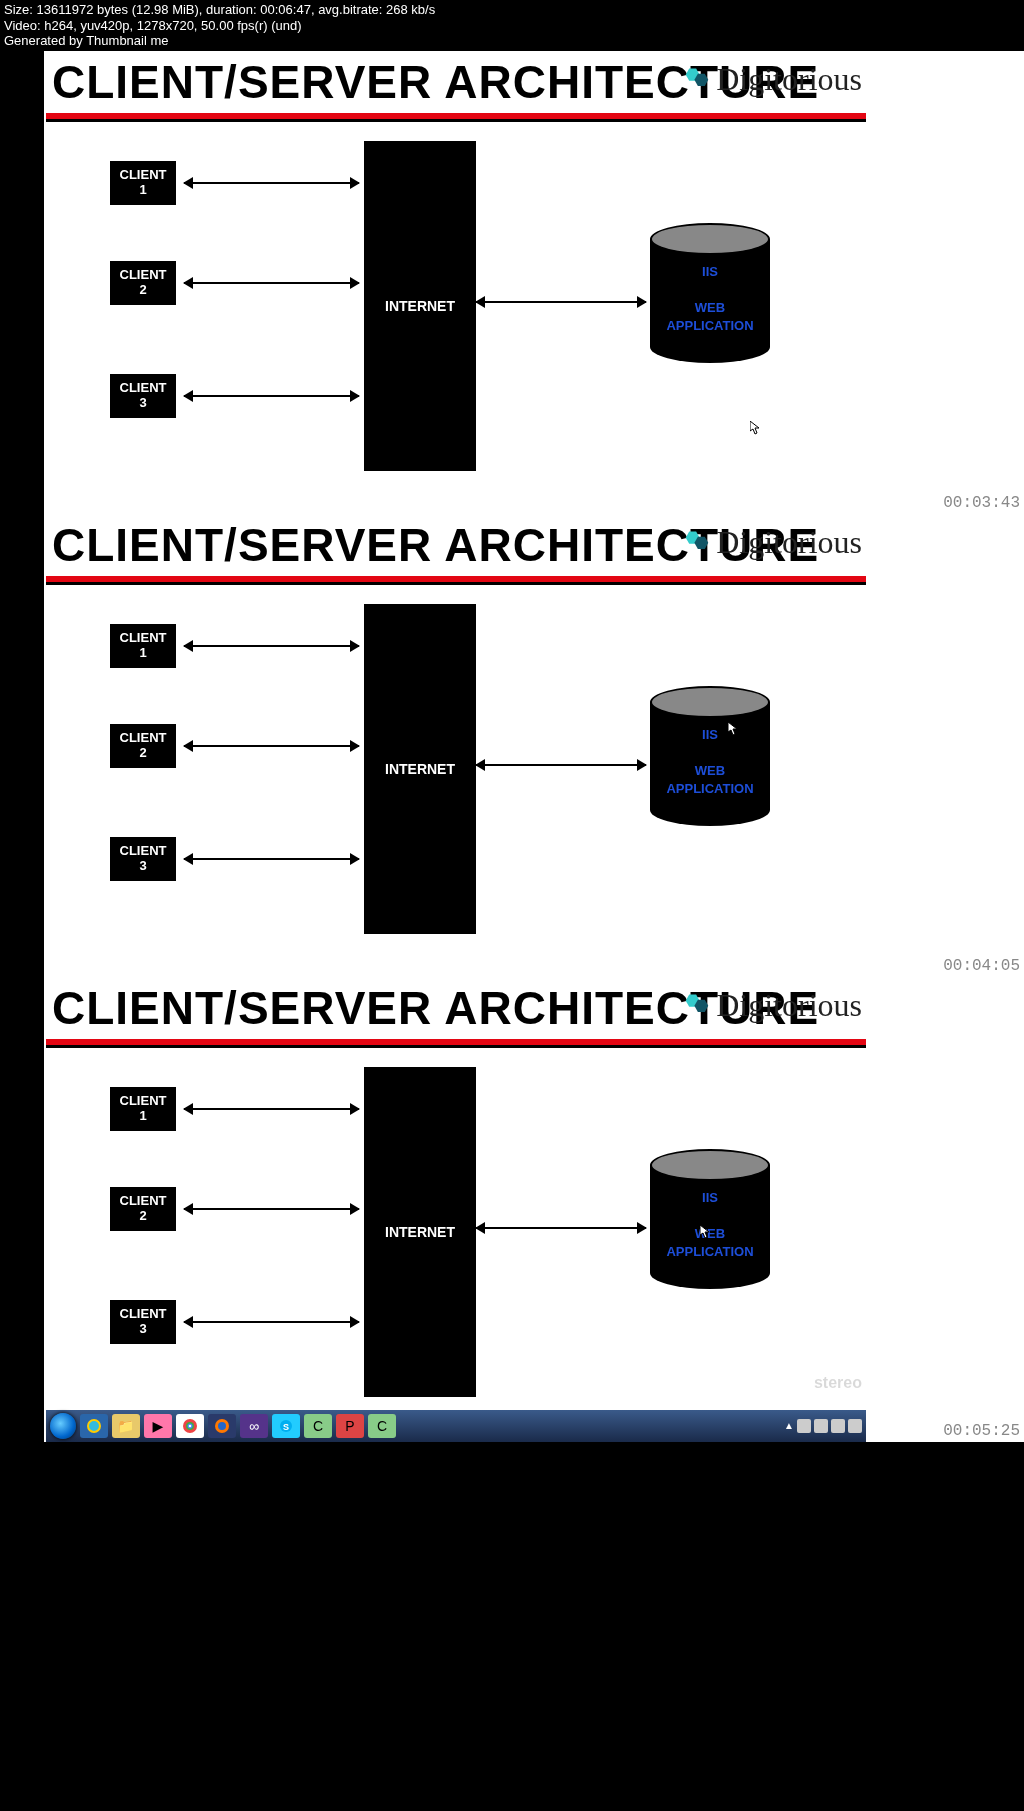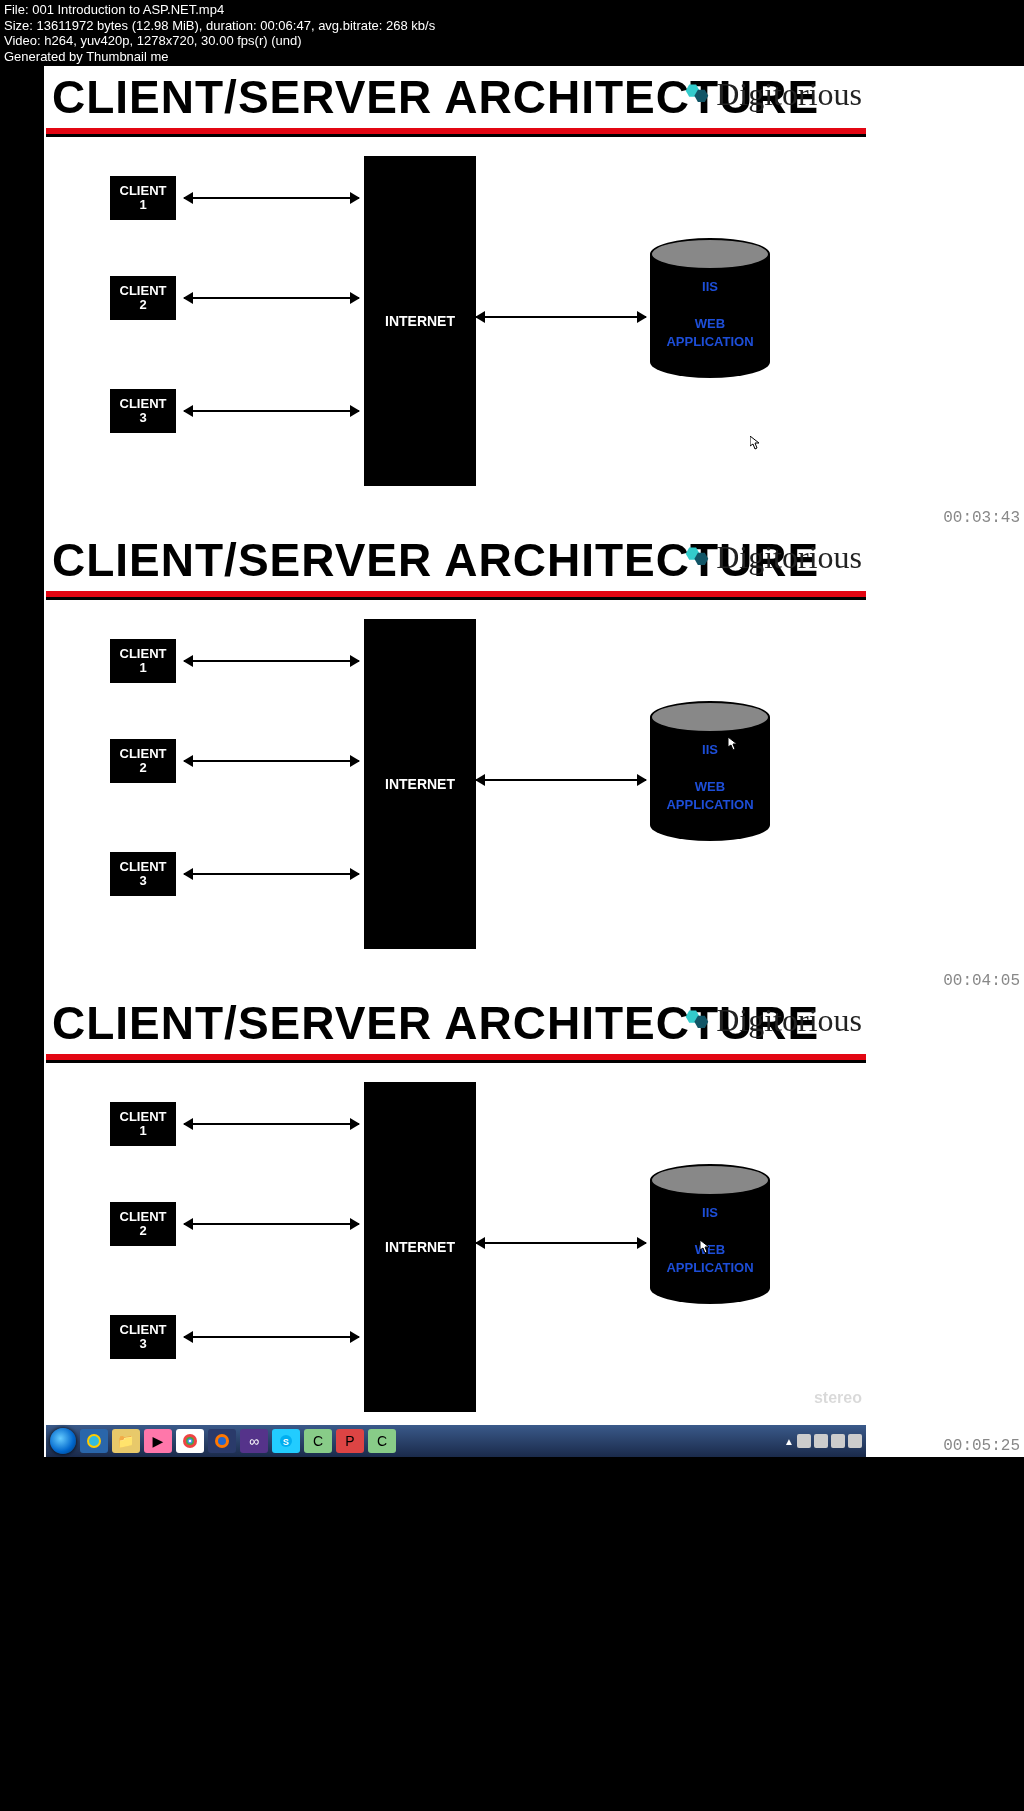--- a/index.html
+++ b/index.html
@@ -69,23 +69,22 @@
   .tray .ic{width:14px;height:14px;background:#ccc;border-radius:2px;}
   .udemy{position:absolute;right:4px;bottom:18px;font-size:16px;font-weight:bold;
     color:rgba(0,0,0,.15);font-family:Arial;}
 </style>
 </head>
 <body>
 
 <div class="page">
 
   <div class="meta">
-    <span>File: 001 Introduction to ASP.NET.mp4</span>
     <span>Size: 13611972 bytes (12.98 MiB), duration: 00:06:47, avg.bitrate: 268 kb/s</span>
-    <span>Video: h264, yuv420p, 1278x720, 30.00 fps(r) (und)</span>
+    <span>Video: h264, yuv420p, 1278x720, 50.00 fps(r) (und)</span>
     <span>Generated by Thumbnail me</span>
   </div>
 
   <div class="thumbs">
 
     <div class="row">
       <div class="slide">
         <div class="title">
           <h1>CLIENT/SERVER ARCHITECTURE</h1>
           <div class="logo">

